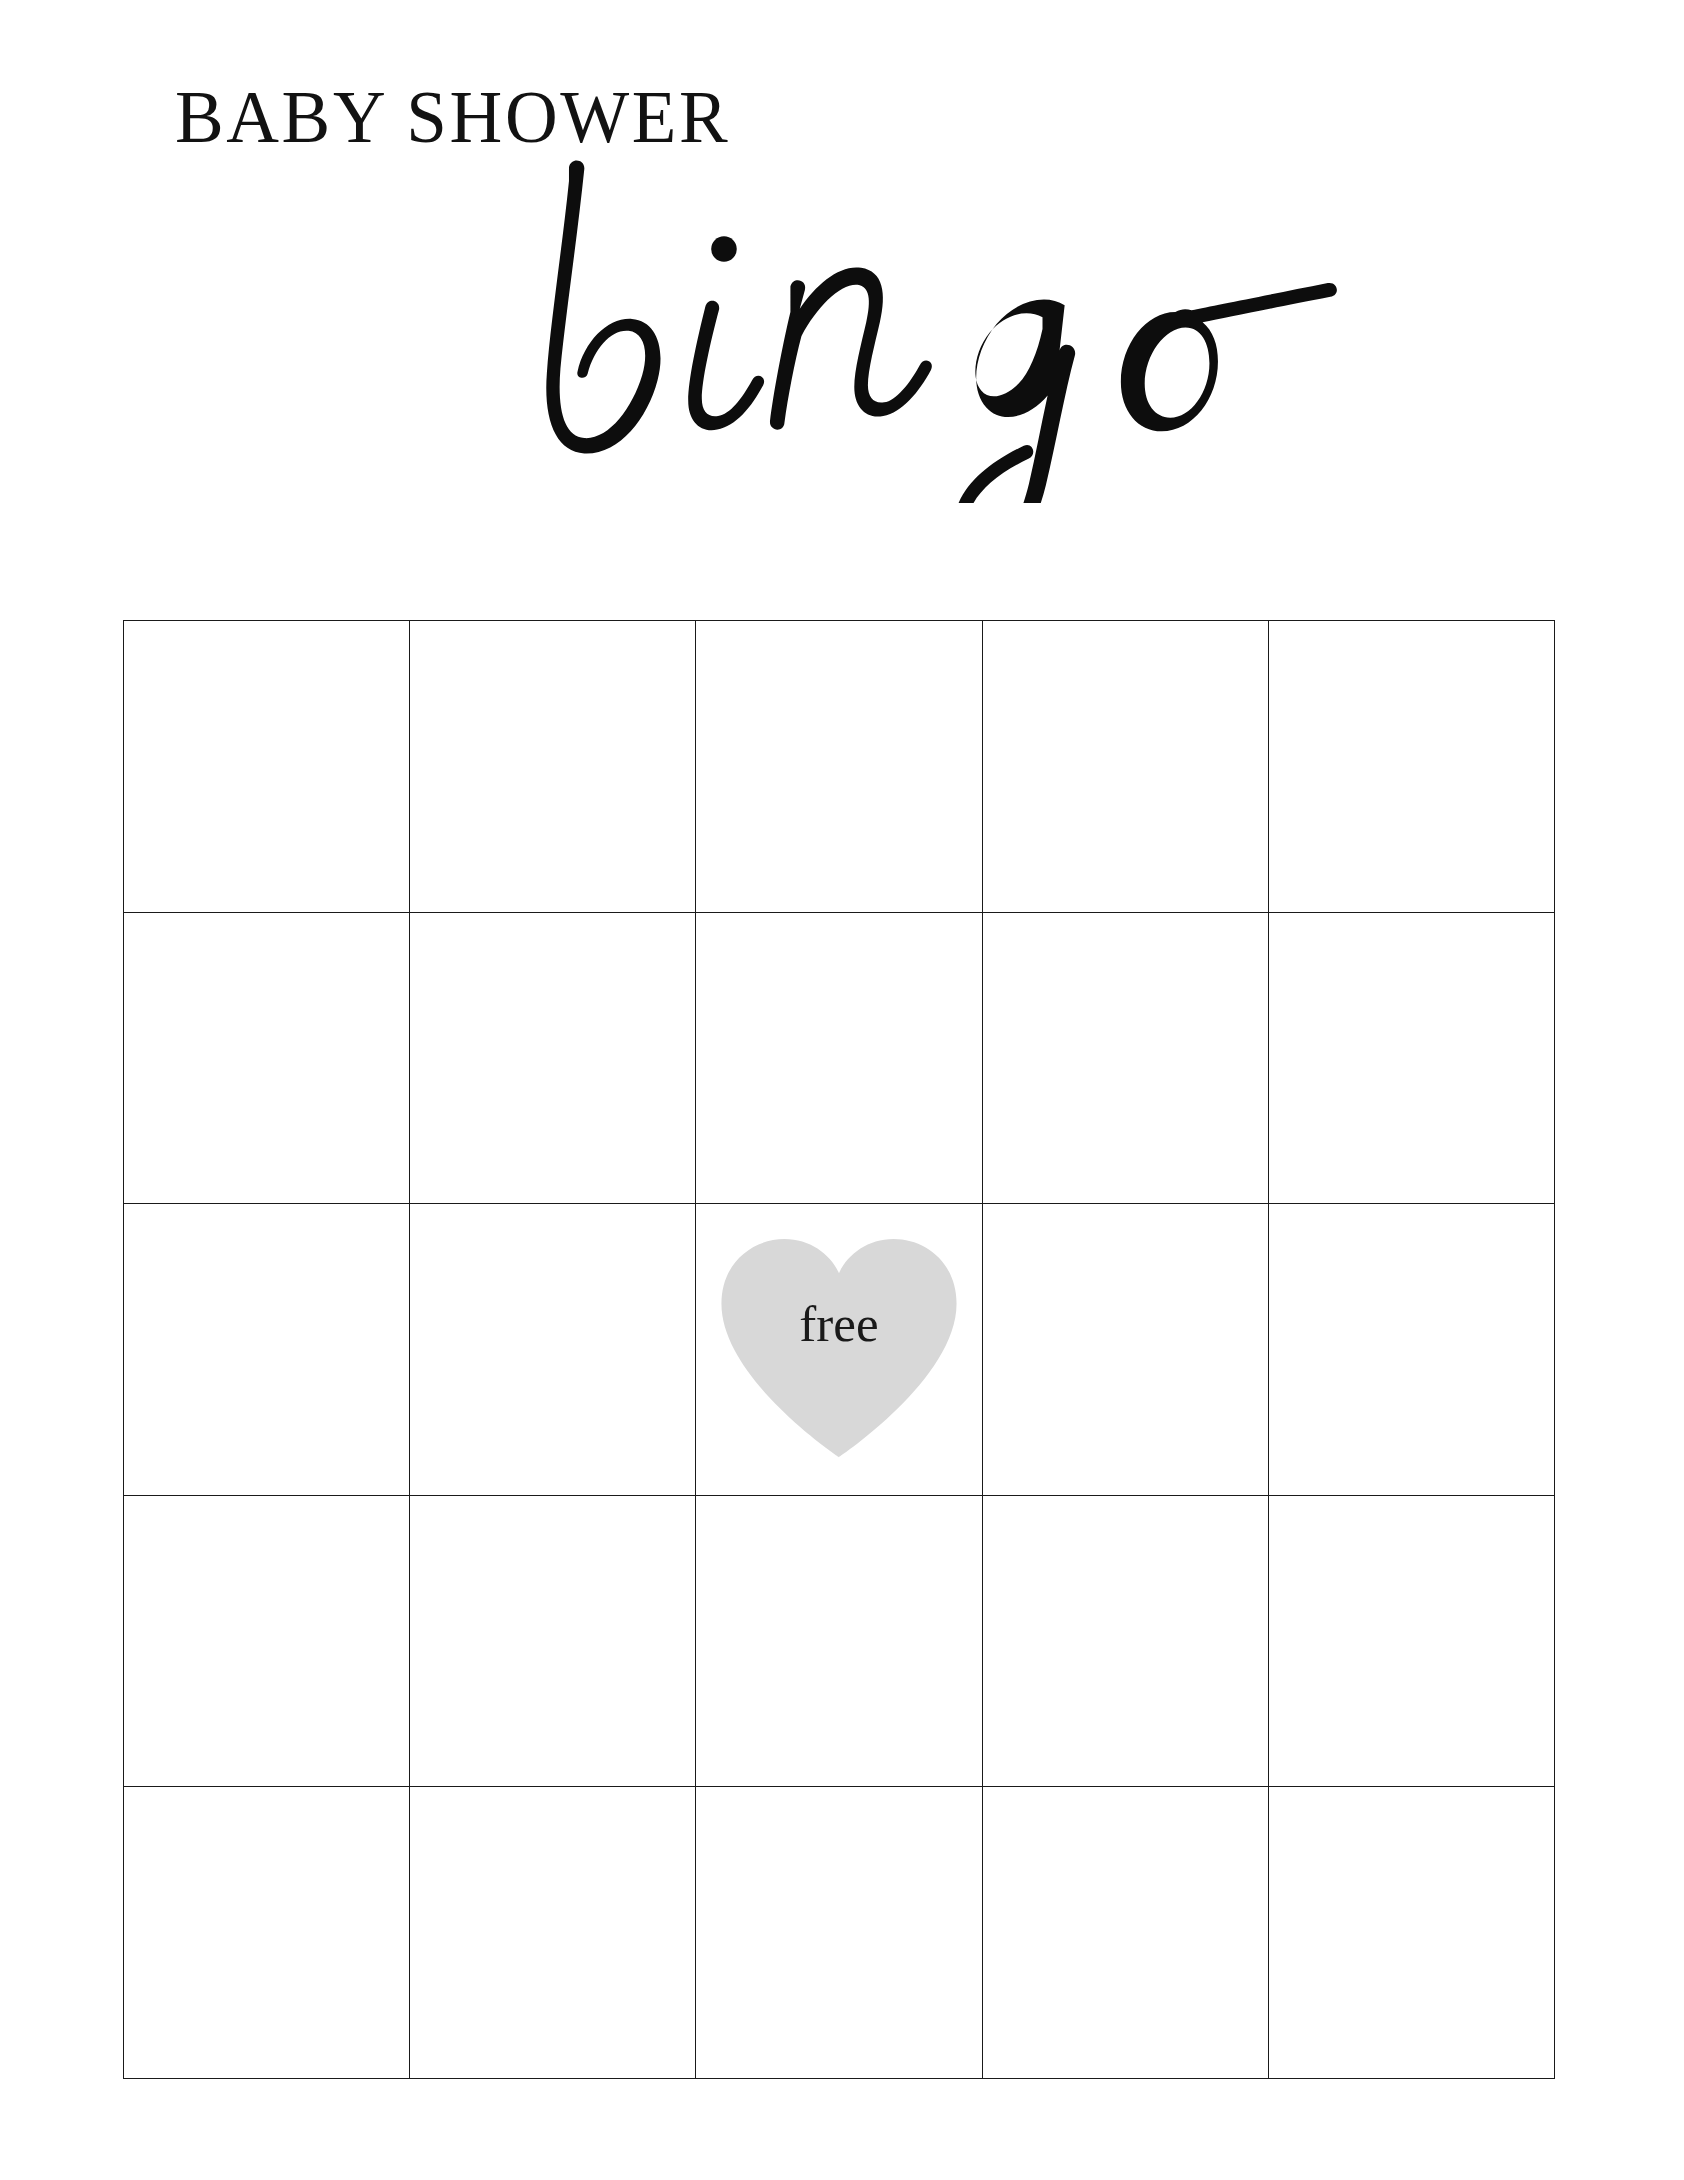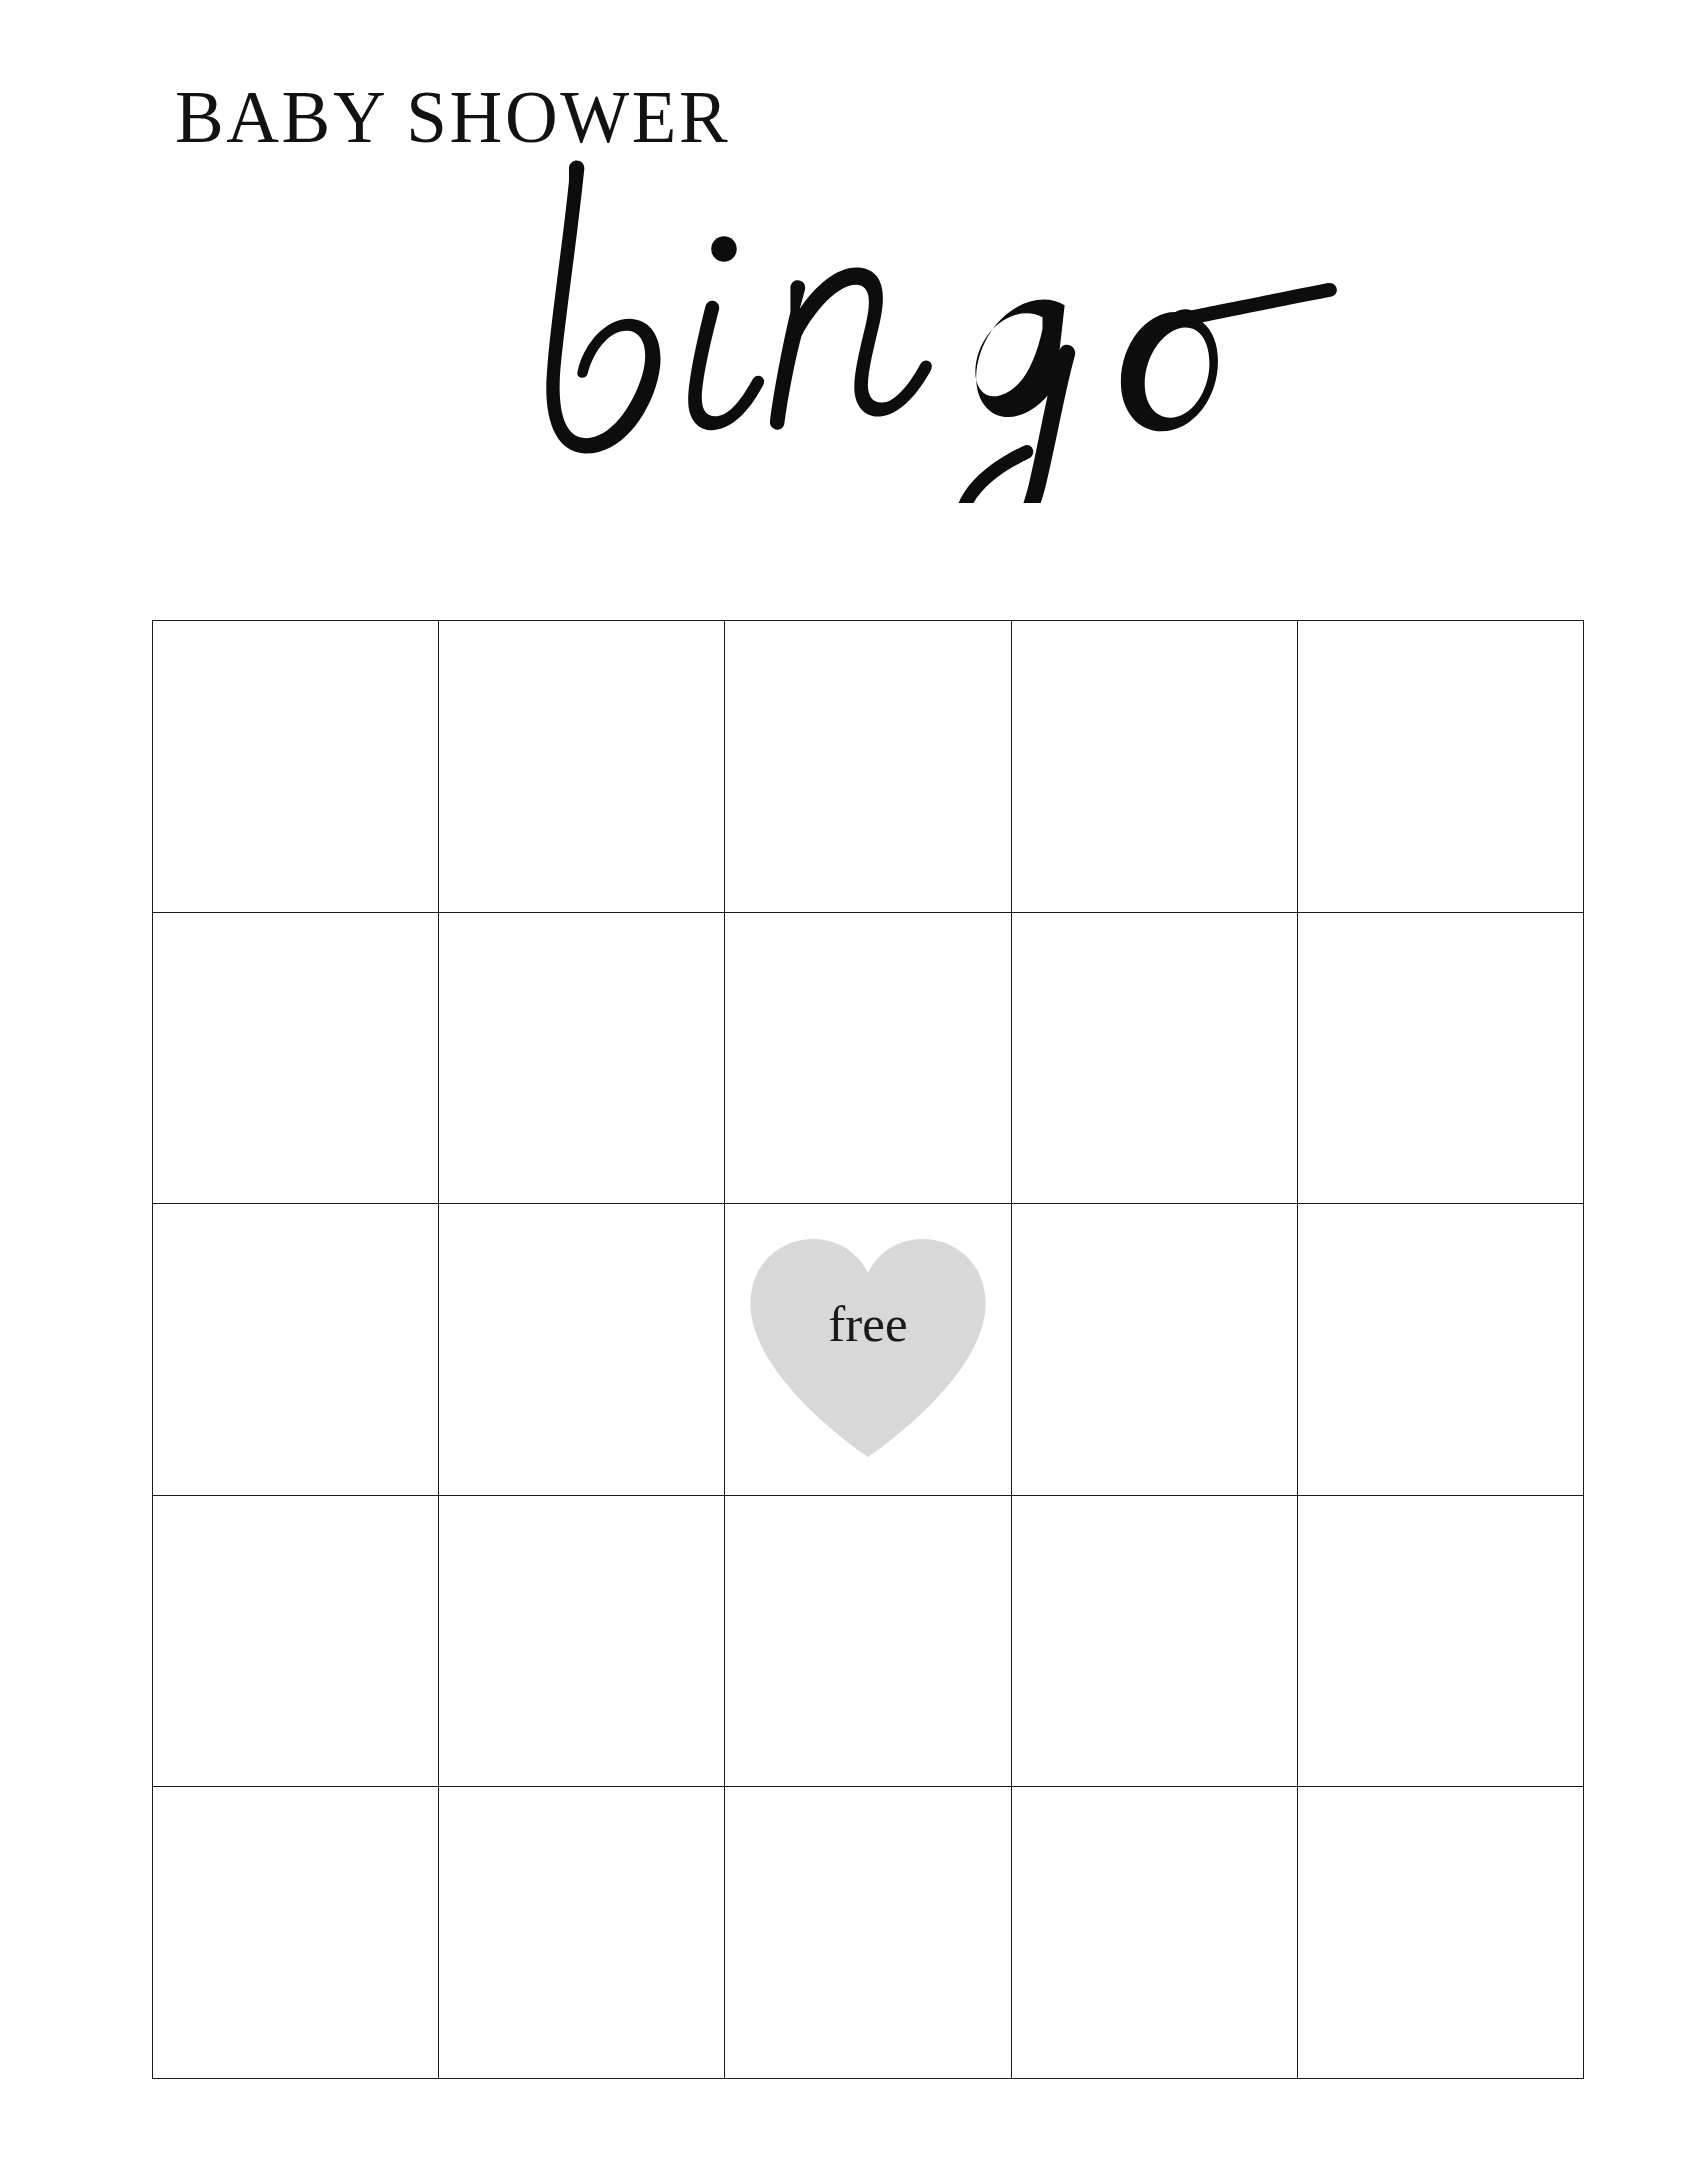--- a/index.html
+++ b/index.html
@@ -76,21 +76,20 @@
     margin: 0;
   }
 
   
   .grid-wrap {
     position: absolute;
     left: 123px;
     top: 620px;
     width: 1432px;
     height: 1234px;
-    margin-left: 29px;
   }
 
   table.bingo {
     border-collapse: collapse;
     width: 1432px;
     height: 1459px;
     table-layout: fixed;
   }
   table.bingo td {
     border: 1.7px solid #1a1a1a;

